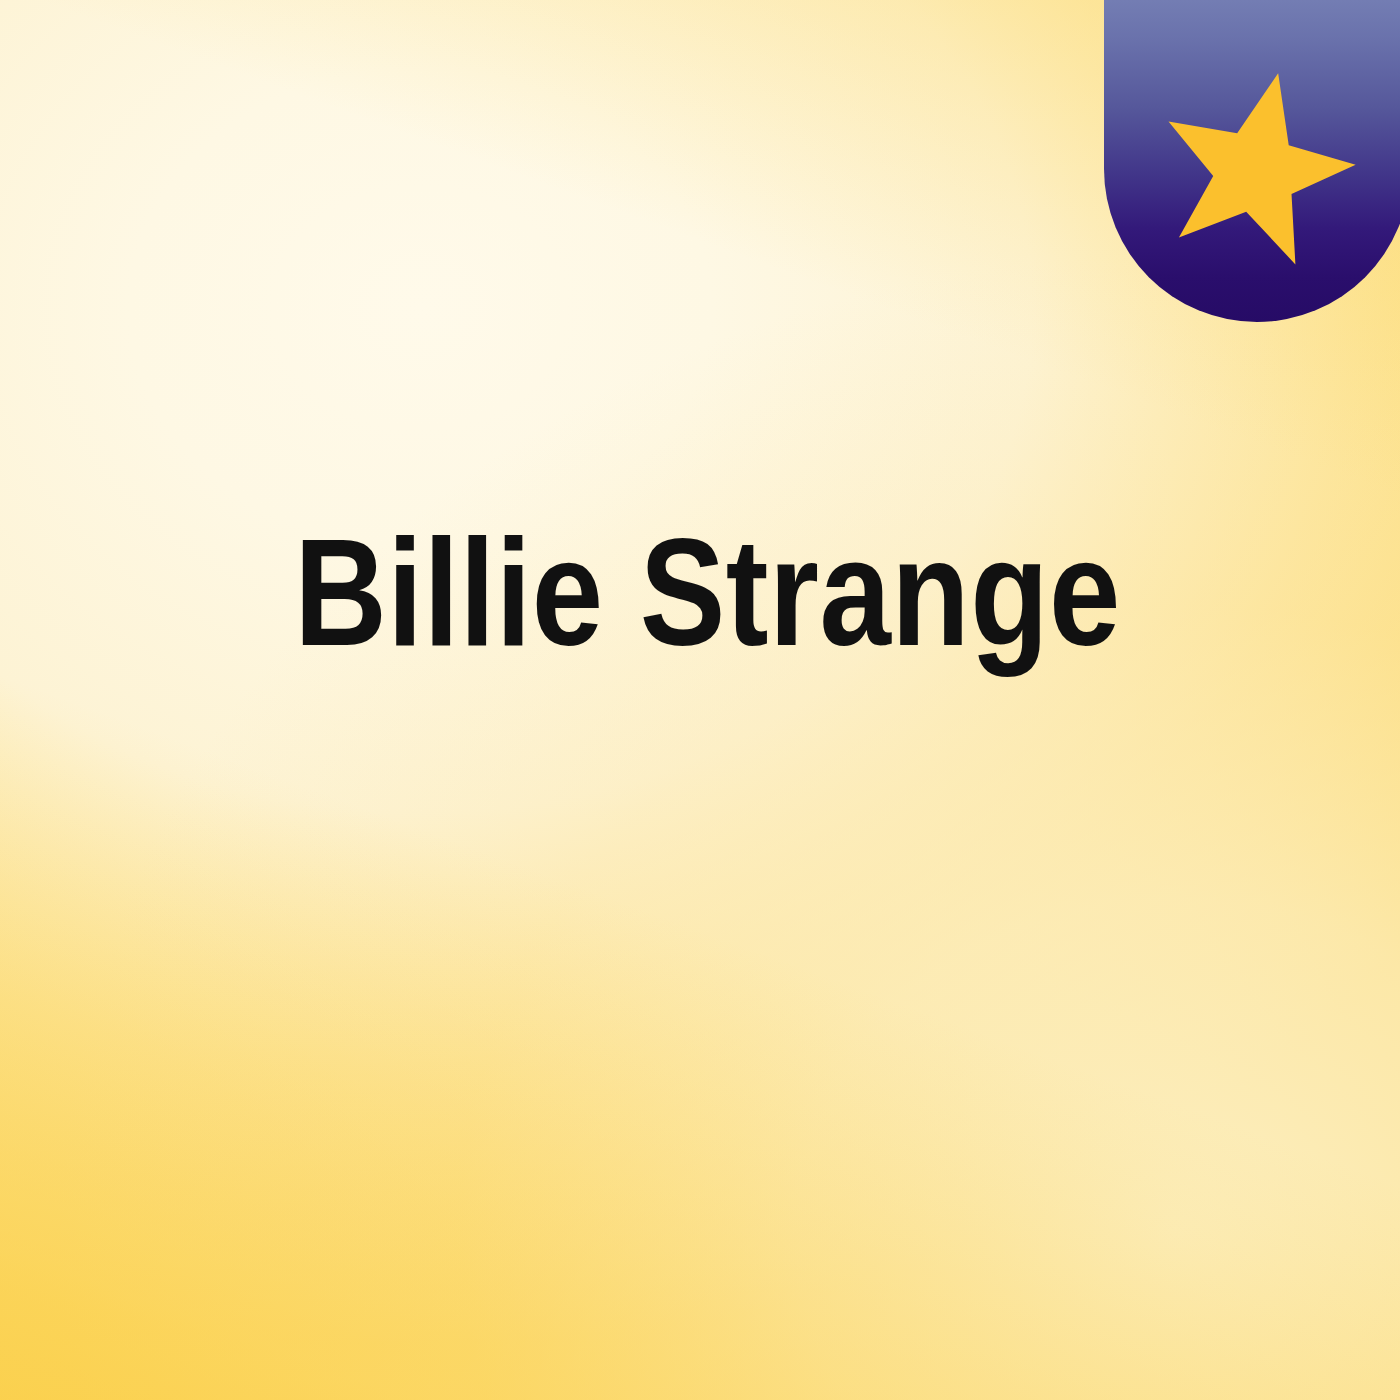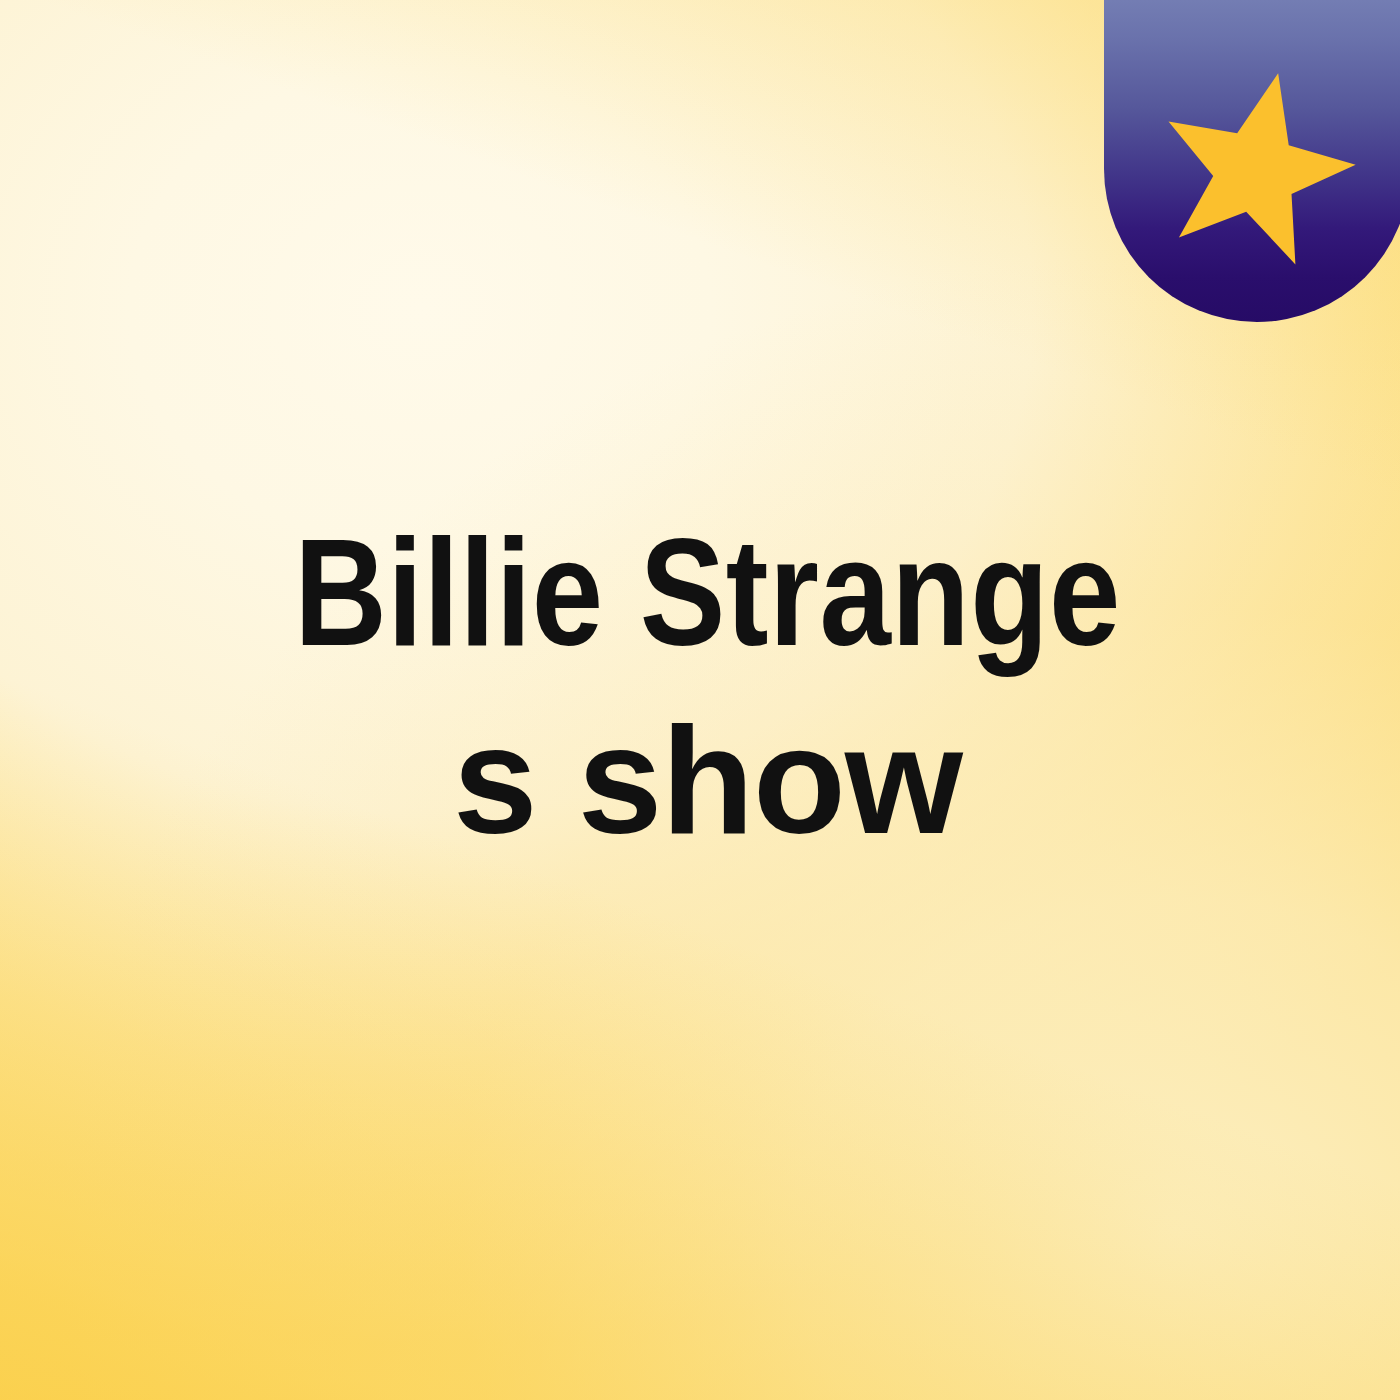--- a/index.html
+++ b/index.html
@@ -141,16 +141,15 @@
   <div class="badge">
     <div class="badge-star">
       <svg viewBox="0 0 100 100" aria-hidden="true">
         <polygon points="50,2 63.5,36.5 99,38.5 70.5,60.5 80.5,95 50,74.5 19.5,95 29.5,60.5 1,38.5 36.5,36.5" fill="#FBC02D"></polygon>
       </svg>
     </div>
   </div>
 
   <div class="title-block">
     <span class="title-line title-line-1">Billie Strange</span>
-    <span class="title-line title-line-2">s show</span>
   </div>
 
 </div>
 
 </body></html>

